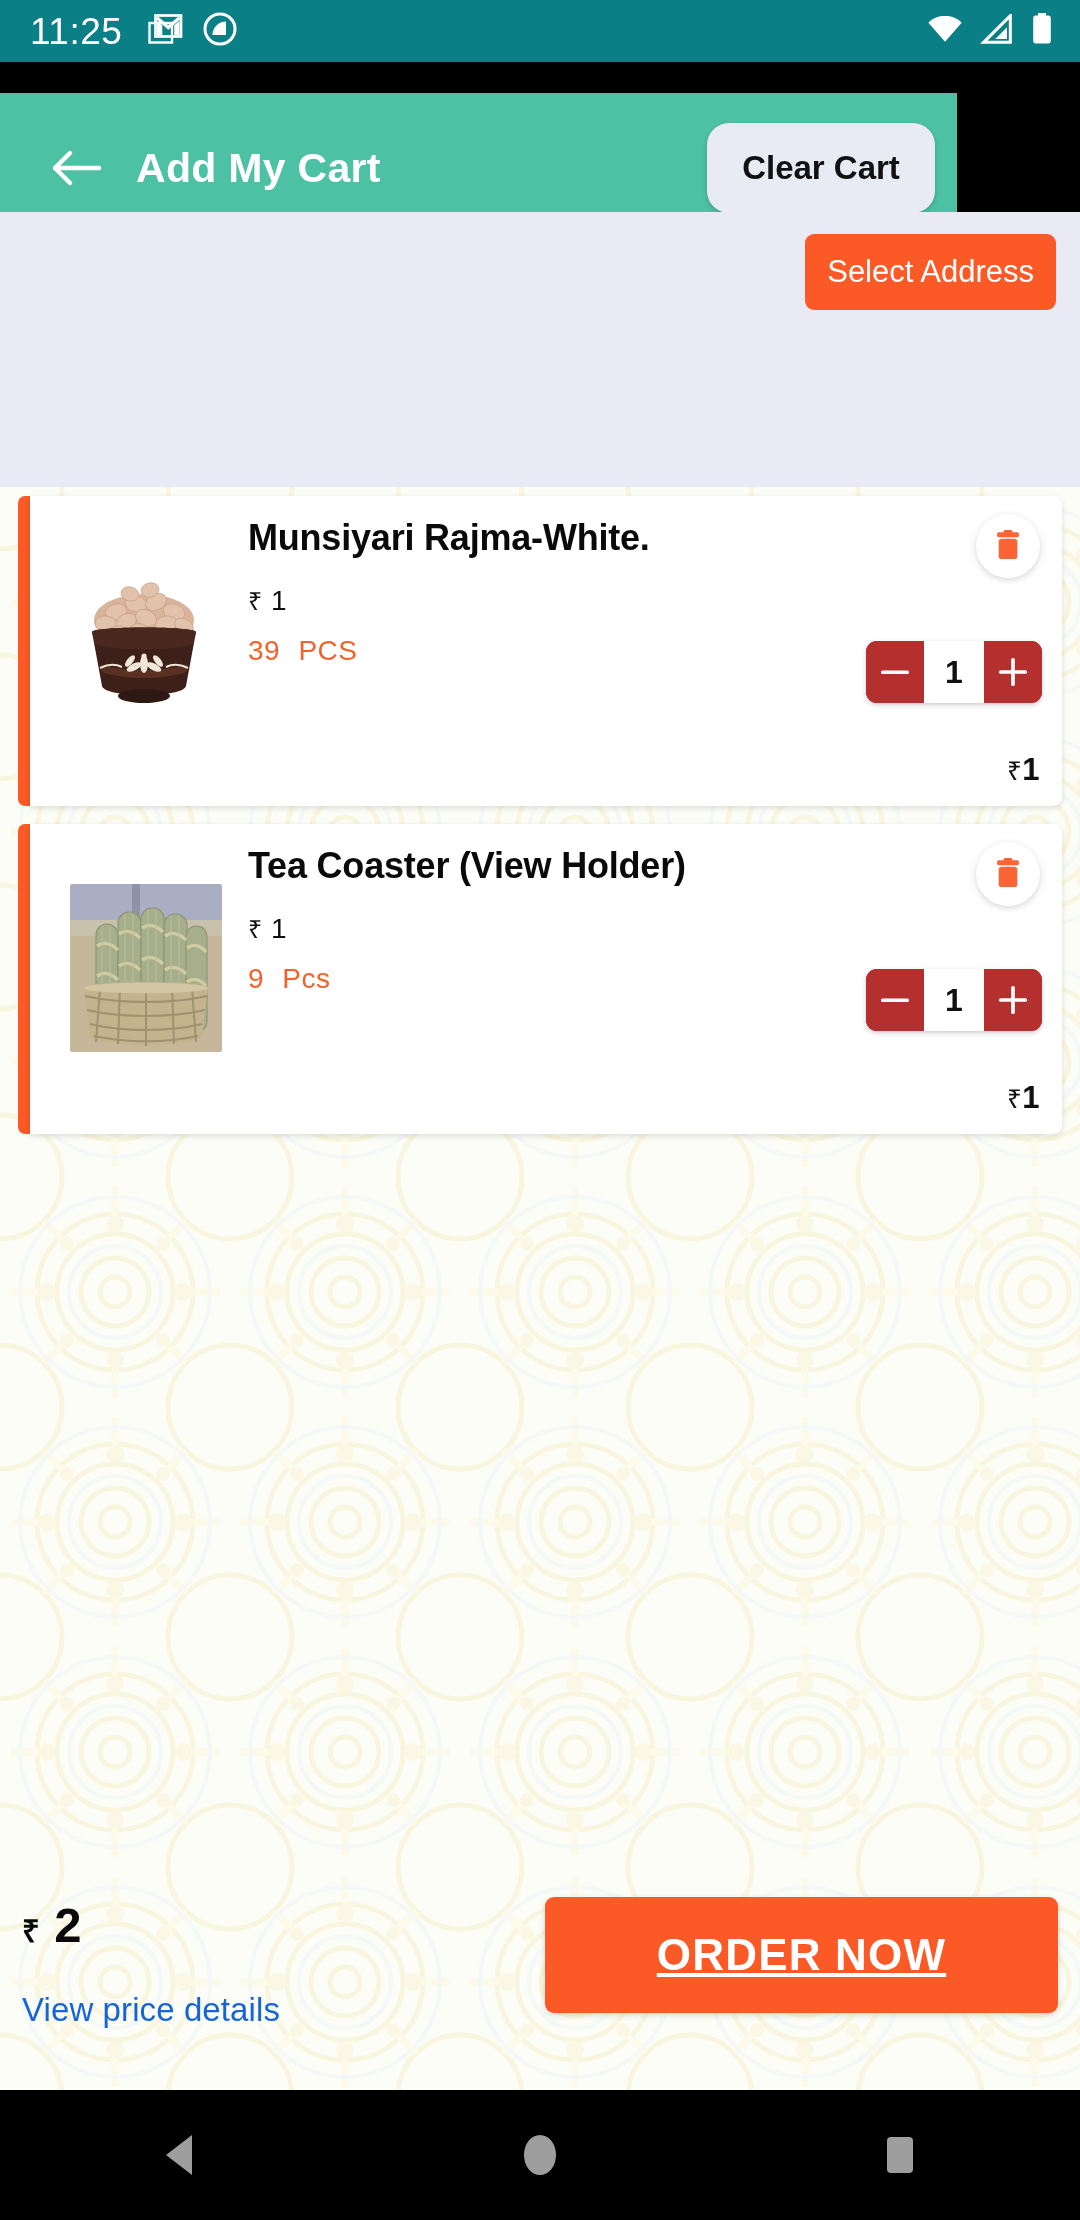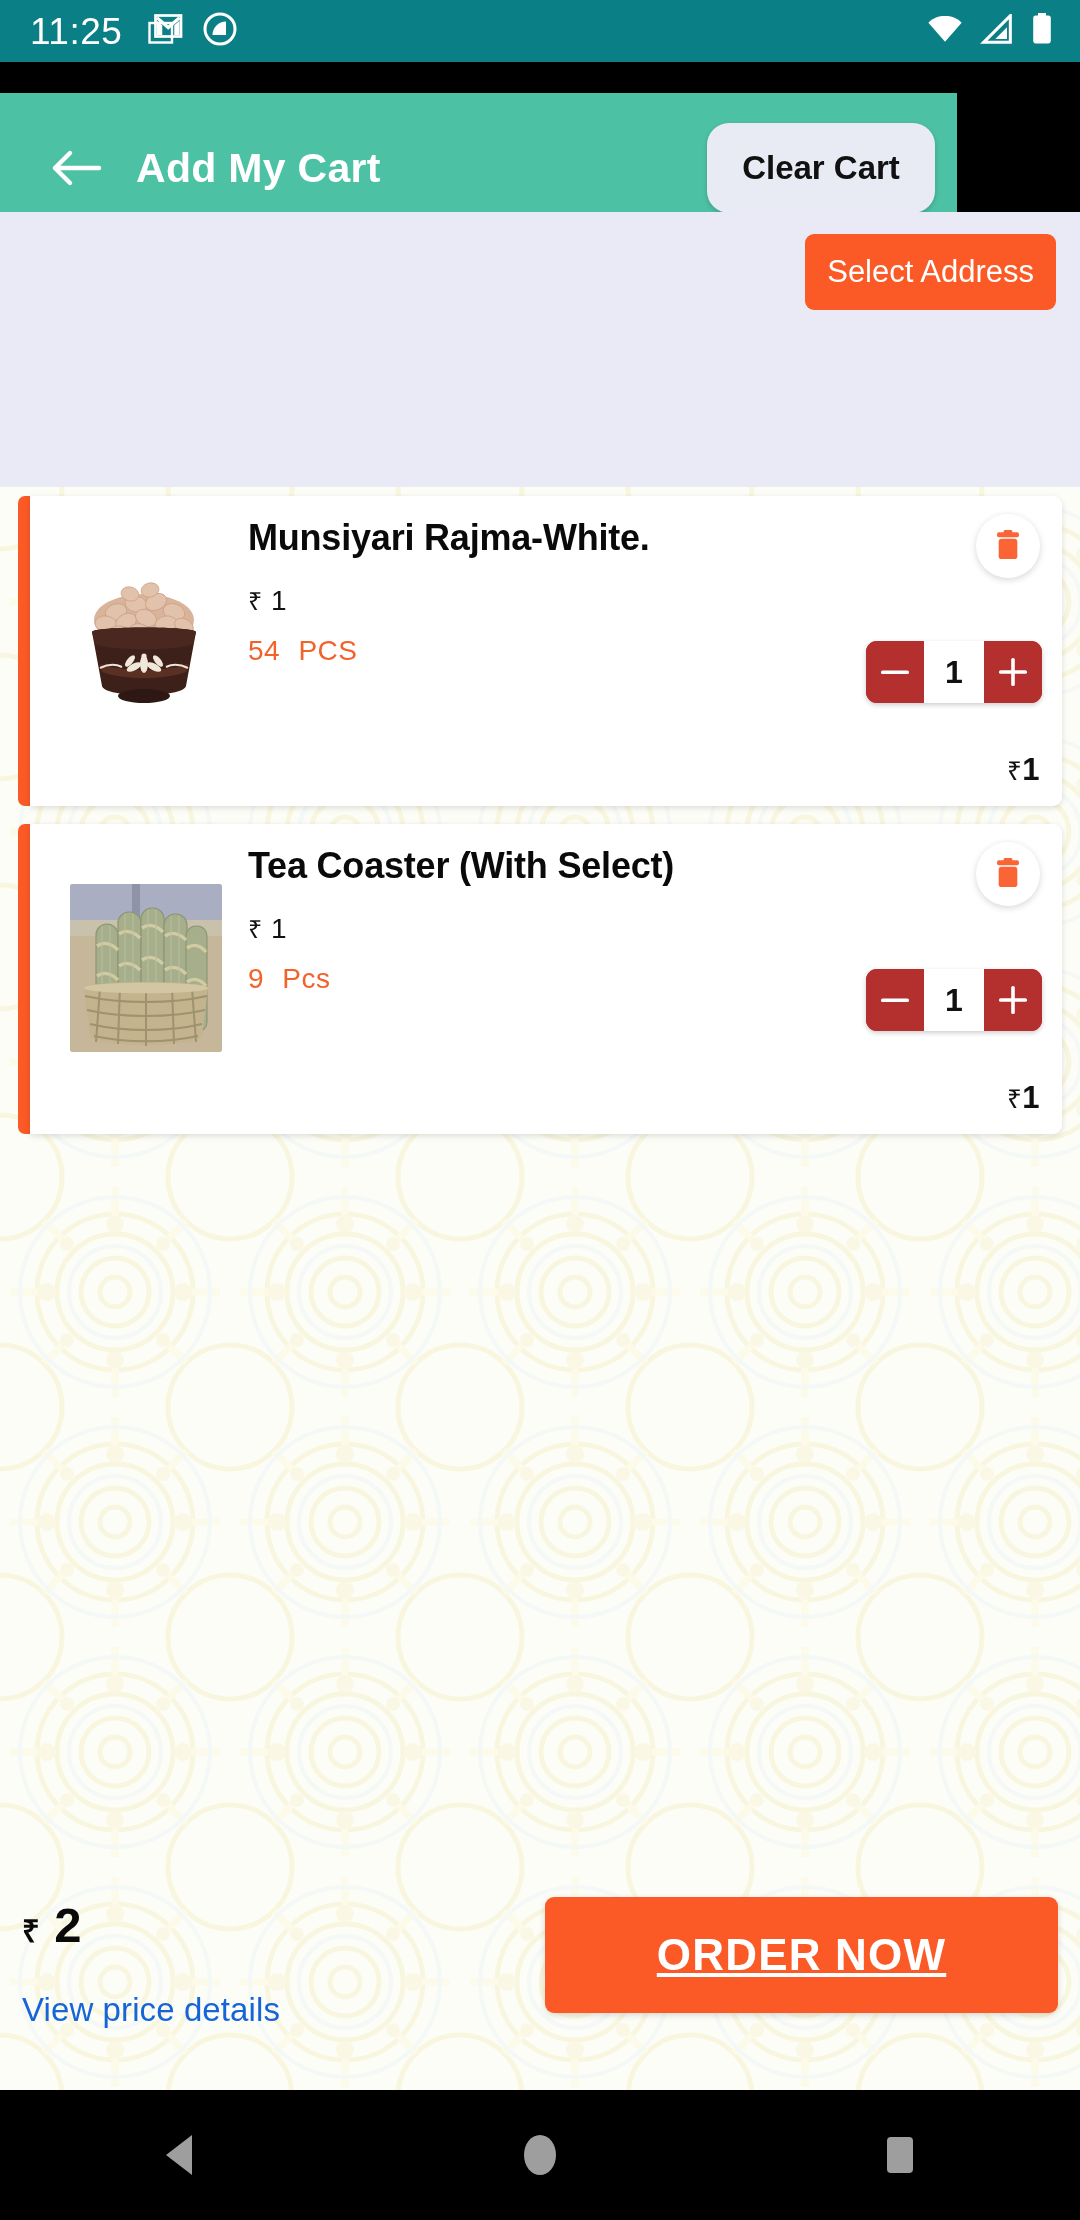--- a/index.html
+++ b/index.html
@@ -298,21 +298,21 @@
               </svg>
             </div>
 
             <div class="prod-info">
               <div class="prod-title">Munsiyari Rajma-White.</div>
               <div class="prod-price">
                 <span class="rs">₹</span>
                 <span>1</span>
               </div>
               <div class="prod-qtyinfo">
-                <span>54</span>
+                <span>39</span>
                 <span class="unit">PCS</span>
               </div>
             </div>
 
             <button class="del-btn">
               <svg width="30" height="32" viewBox="0 0 20 22">
                 <rect x="2.5" y="1.5" width="15" height="3.4" rx="1.2" fill="#FB6535"></rect>
                 <rect x="7" y="0" width="6" height="2.4" rx="1" fill="#FB6535"></rect>
                 <rect x="3.6" y="6" width="12.8" height="14" rx="2" fill="#FB6535"></rect>
               </svg>
@@ -398,21 +398,21 @@
                     <path d="M50 102 L48 160"></path>
                   <path d="M76 101 L76 162"></path>
                     <path d="M102 102 L104 160"></path>
                   <path d="M122 104 L126 158"></path>
                 </g>
                 <path d="M14 104 C14 97 138 97 138 104 C138 111 14 111 14 104 Z" fill="#D3C6A2"></path>
               </svg>
             </div>
 
             <div class="prod-info">
-              <div class="prod-title">Tea Coaster (With Select)</div>
+              <div class="prod-title">Tea Coaster (View Holder)</div>
               <div class="prod-price">
                 <span class="rs">₹</span>
                 <span>1</span>
               </div>
               <div class="prod-qtyinfo">
                 <span>9</span>
                 <span class="unit">Pcs</span>
               </div>
             </div>
 

